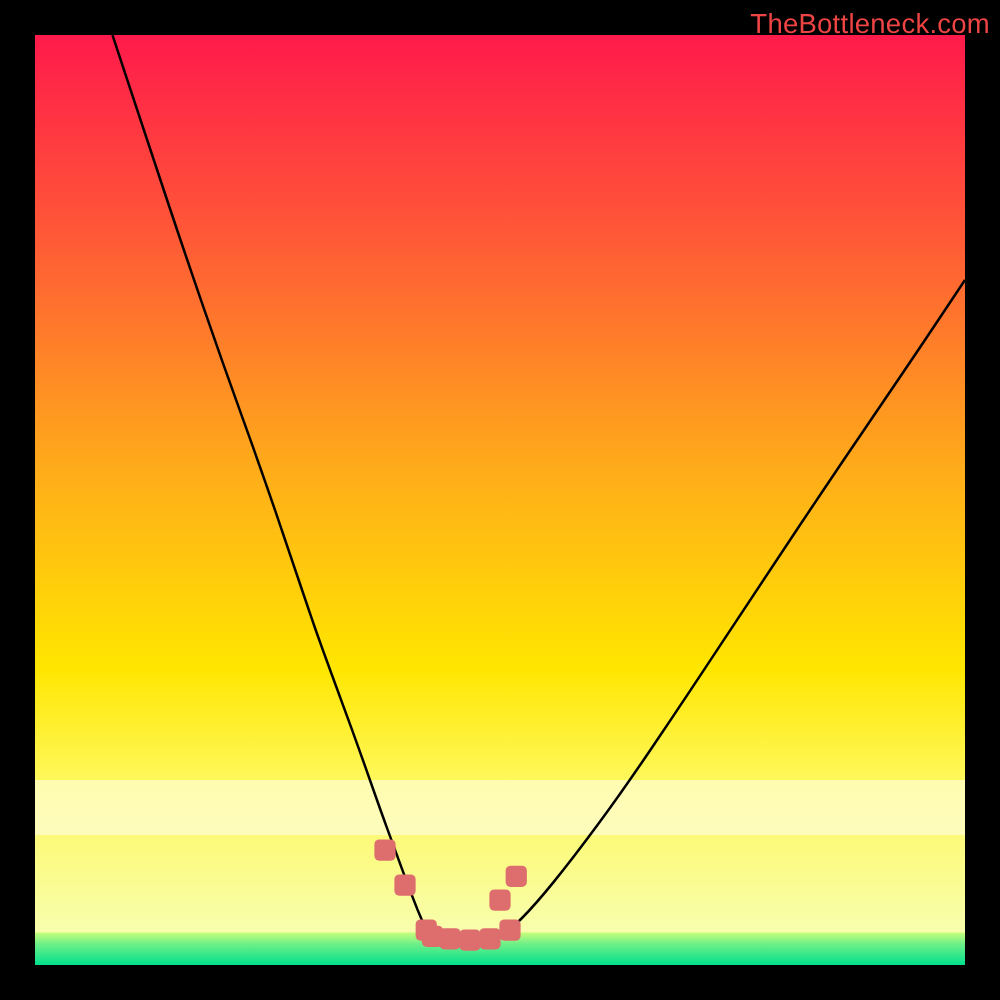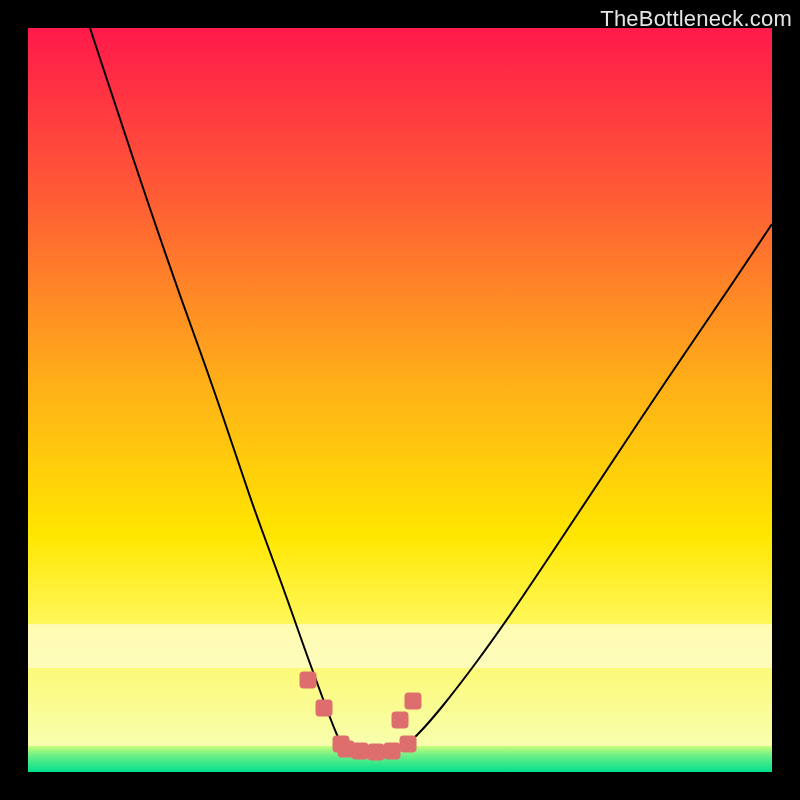--- a/index.html
+++ b/index.html
@@ -21,21 +21,21 @@
     left: 28px;
     top: 28px;
     width: 744px;
     height: 744px;
     overflow: hidden;
   }
   .watermark {
     position: absolute;
     top: 6px;
     right: 8px;
-    color: #e5e5e5;
+    color: #ef4444;
     font-size: 22px;
     font-weight: 500;
     letter-spacing: 0.2px;
     user-select: none;
   }
   svg {
     display: block;
     width: 744px;
     height: 744px;
   }

